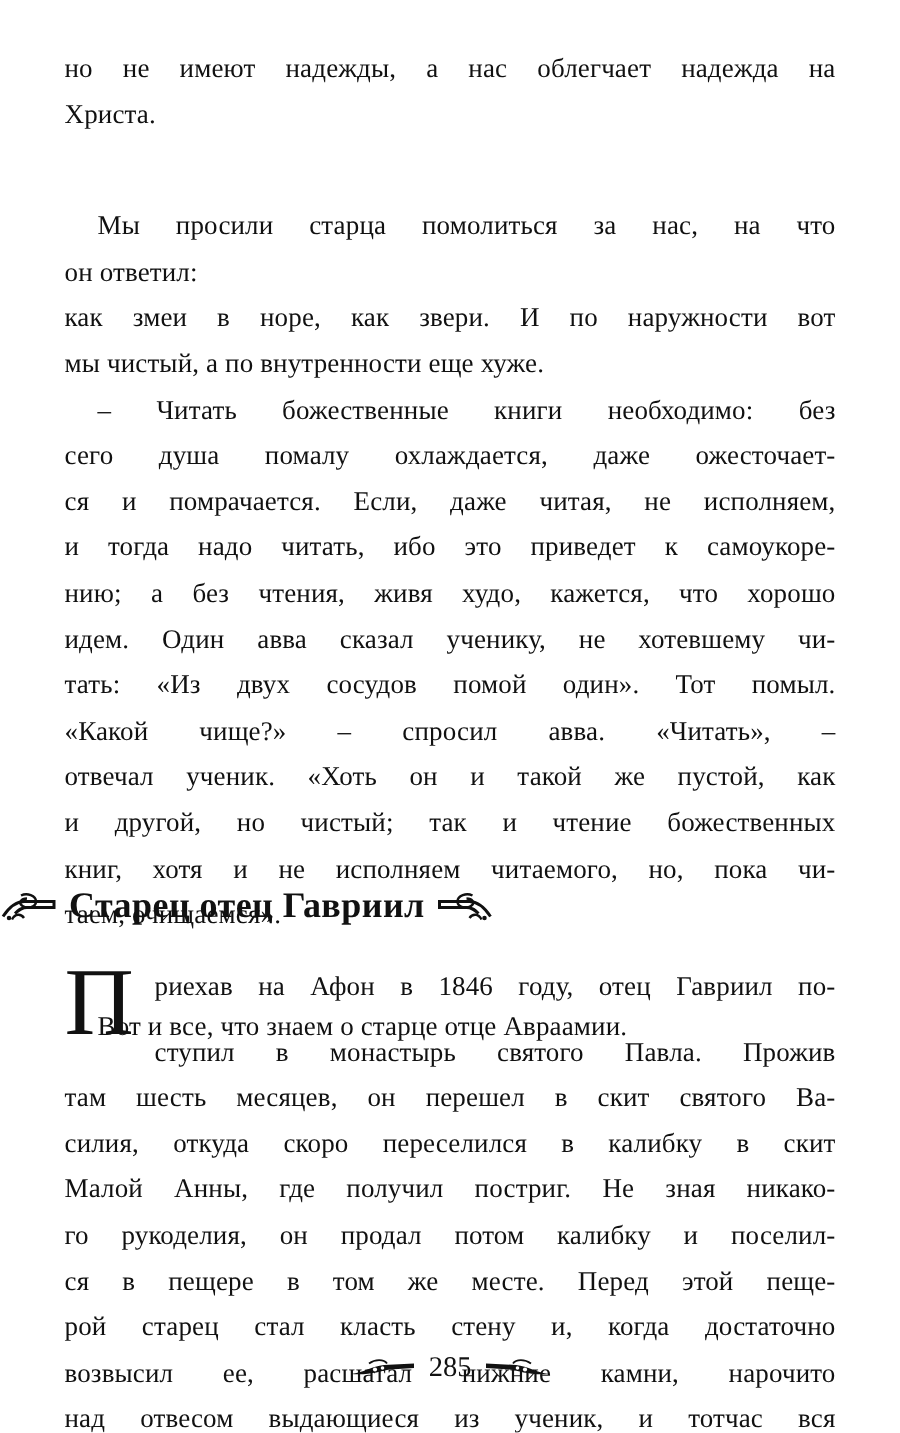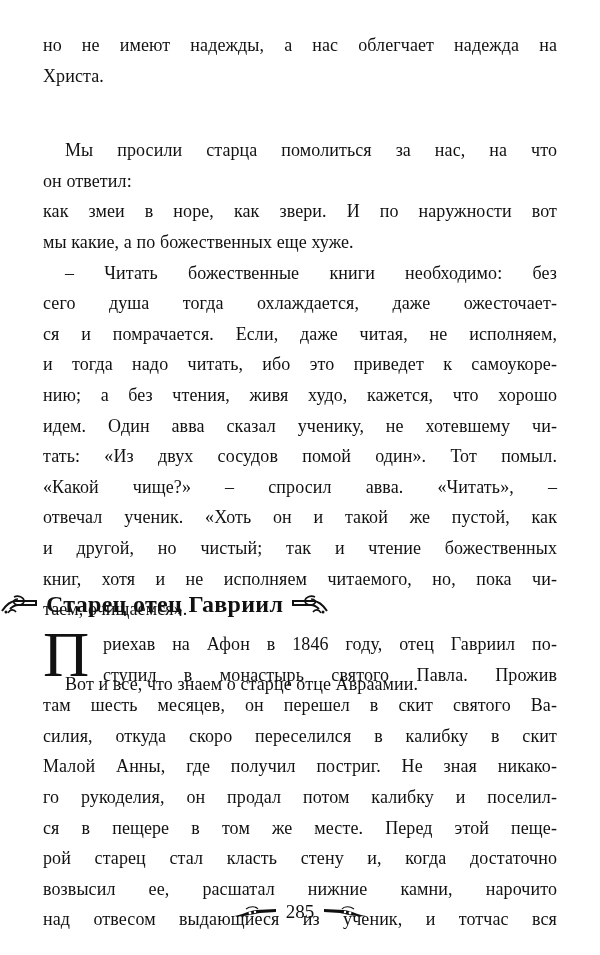--- a/index.html
+++ b/index.html
@@ -78,20 +78,21 @@
       left: 0px;
       top: 0px;
       font-size: 64px;
       line-height: 52px;
       height: 52px;
       font-family: "Liberation Serif", "DejaVu Serif", serif;
       color: #111;
     }
     .line.after-cap {
       padding-left: 60px;
+      margin-top: 13px;
     }
     .footer {
       position: absolute;
       left: 0;
       top: 898px;
       width: 600px;
       height: 28px;
       display: flex;
       align-items: center;
       justify-content: center;
@@ -109,23 +110,23 @@
   </style>
 </head>
 <body>
 
 <div class="page">
   <span class="line">но не имеют надежды, а нас облегчает надежда на</span>
   <span class="line last">Христа.</span>
   <span class="line indent">Мы просили старца помолиться за нас, на что</span>
   <span class="line last">он ответил:</span>
   <span class="line">как змеи в норе, как звери. И по наружности вот</span>
-  <span class="line last">мы какие, а по божественных еще хуже.</span>
+  <span class="line last">мы чистый, а по внутренности еще хуже.</span>
   <span class="line indent-dash">– Читать божественные книги необходимо: без</span>
-  <span class="line">сего душа тогда охлаждается, даже ожесточает-</span>
+  <span class="line">сего душа помалу охлаждается, даже ожесточает-</span>
   <span class="line">ся и помрачается. Если, даже читая, не исполняем,</span>
   <span class="line">и тогда надо читать, ибо это приведет к самоукоре-</span>
   <span class="line">нию; а без чтения, живя худо, кажется, что хорошо</span>
   <span class="line">идем. Один авва сказал ученику, не хотевшему чи-</span>
   <span class="line">тать: «Из двух сосудов помой один». Тот помыл.</span>
   <span class="line">«Какой чище?» – спросил авва. «Читать», –</span>
   <span class="line">отвечал ученик. «Хоть он и такой же пустой, как</span>
   <span class="line">и другой, но чистый; так и чтение божественных</span>
   <span class="line">книг, хотя и не исполняем читаемого, но, пока чи-</span>
   <span class="line last">таем, очищаемся».</span>

